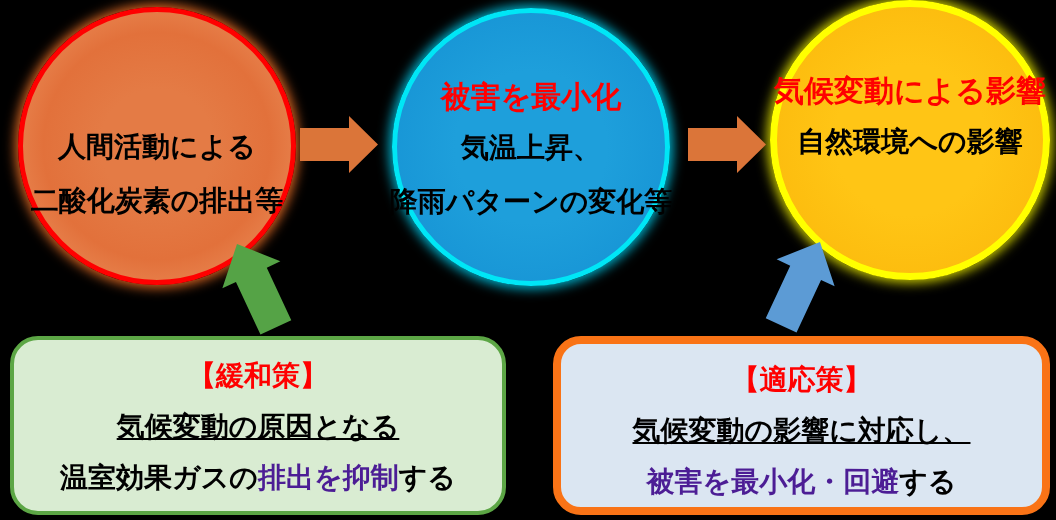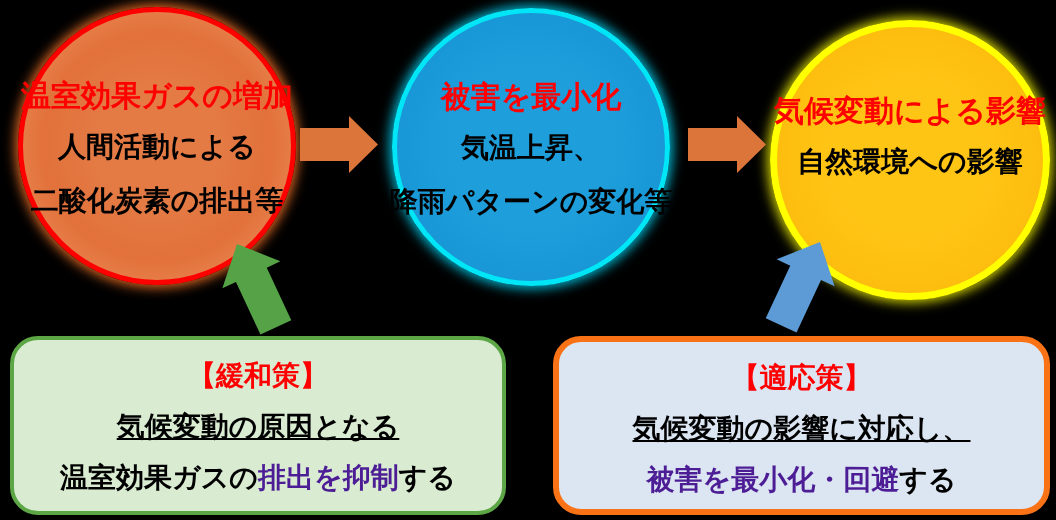--- a/index.html
+++ b/index.html
@@ -38,42 +38,42 @@
     border:5px solid #FF0000;
     box-shadow:0 0 12px 3px rgba(255,120,40,0.85);
   }
   #circle2{
     left:392px;top:8px;width:278px;height:278px;
     background:radial-gradient(circle, #1E9FDB 40%, #1896D6 75%, #27A5DE 92%);
     border:5px solid #00E6F6;
     box-shadow:0 0 12px 3px rgba(0,220,255,0.8);
   }
   #circle3{
-    left:770px;top:20px;width:280px;height:280px;
+    left:770px;top:0;width:280px;height:280px;
     background:radial-gradient(circle, #FFC515 40%, #FCBB0D 80%, #FFCB2A 94%);
     border:7px solid #FFFF00;
     box-shadow:0 0 12px 3px rgba(255,255,0,0.8);
   }
 
   .box{
     position:absolute;
     box-sizing:border-box;
     border-radius:28px;
     top:336px;
     height:179px;
   }
   #box1{
     left:10px;width:496px;
     background:#D9ECD2;
     border:4px solid #5CA645;
   }
   #box2{
     left:553px;width:497px;
     background:#DBE6F2;
-    border:6px solid #f97316;
+    border:8px solid #f97316;
   }
   .box .btext{
     position:absolute;
     left:50%;
     transform:translateX(-50%);
     white-space:nowrap;
     font-size:28px;
     line-height:1.3;
     text-align:left;
     color:#000000;
@@ -87,21 +87,20 @@
     position:absolute;
     left:0;top:0;
     width:1056px;height:520px;
     pointer-events:none;
   }
 </style>
 </head>
 <body>
 
 <div id="circle1" class="circle">
-  <div class="ctext title">温室効果ガスの増加</div>
   <div class="ctext l2">二酸化炭素の排出等</div>
   <div class="ctext l1">人間活動による</div>
 </div>
 
 <div id="circle2" class="circle">
   <div class="ctext title">被害を最小化</div>
   <div class="ctext l1">気温上昇、</div>
   <div class="ctext l2">降雨パターンの変化等</div>
 </div>
 

